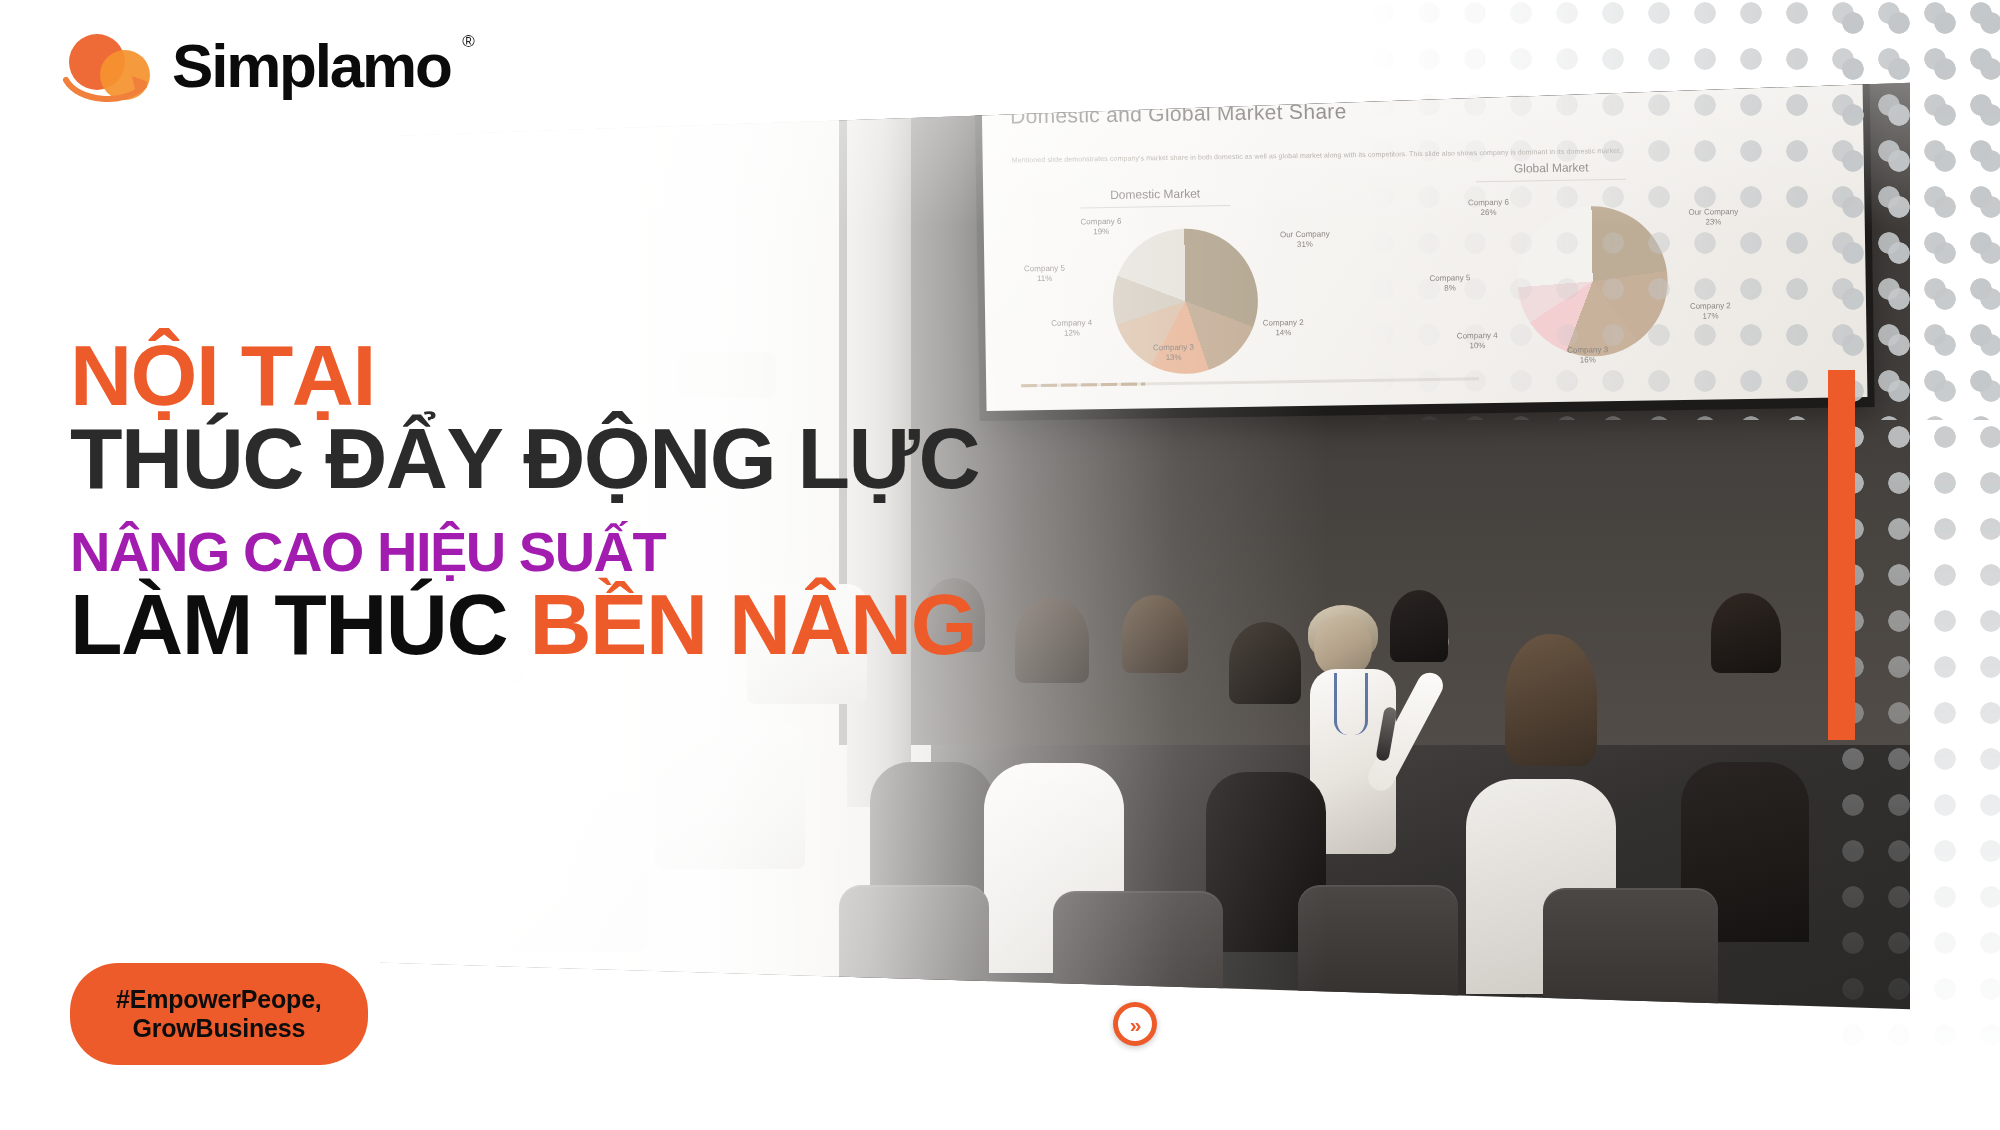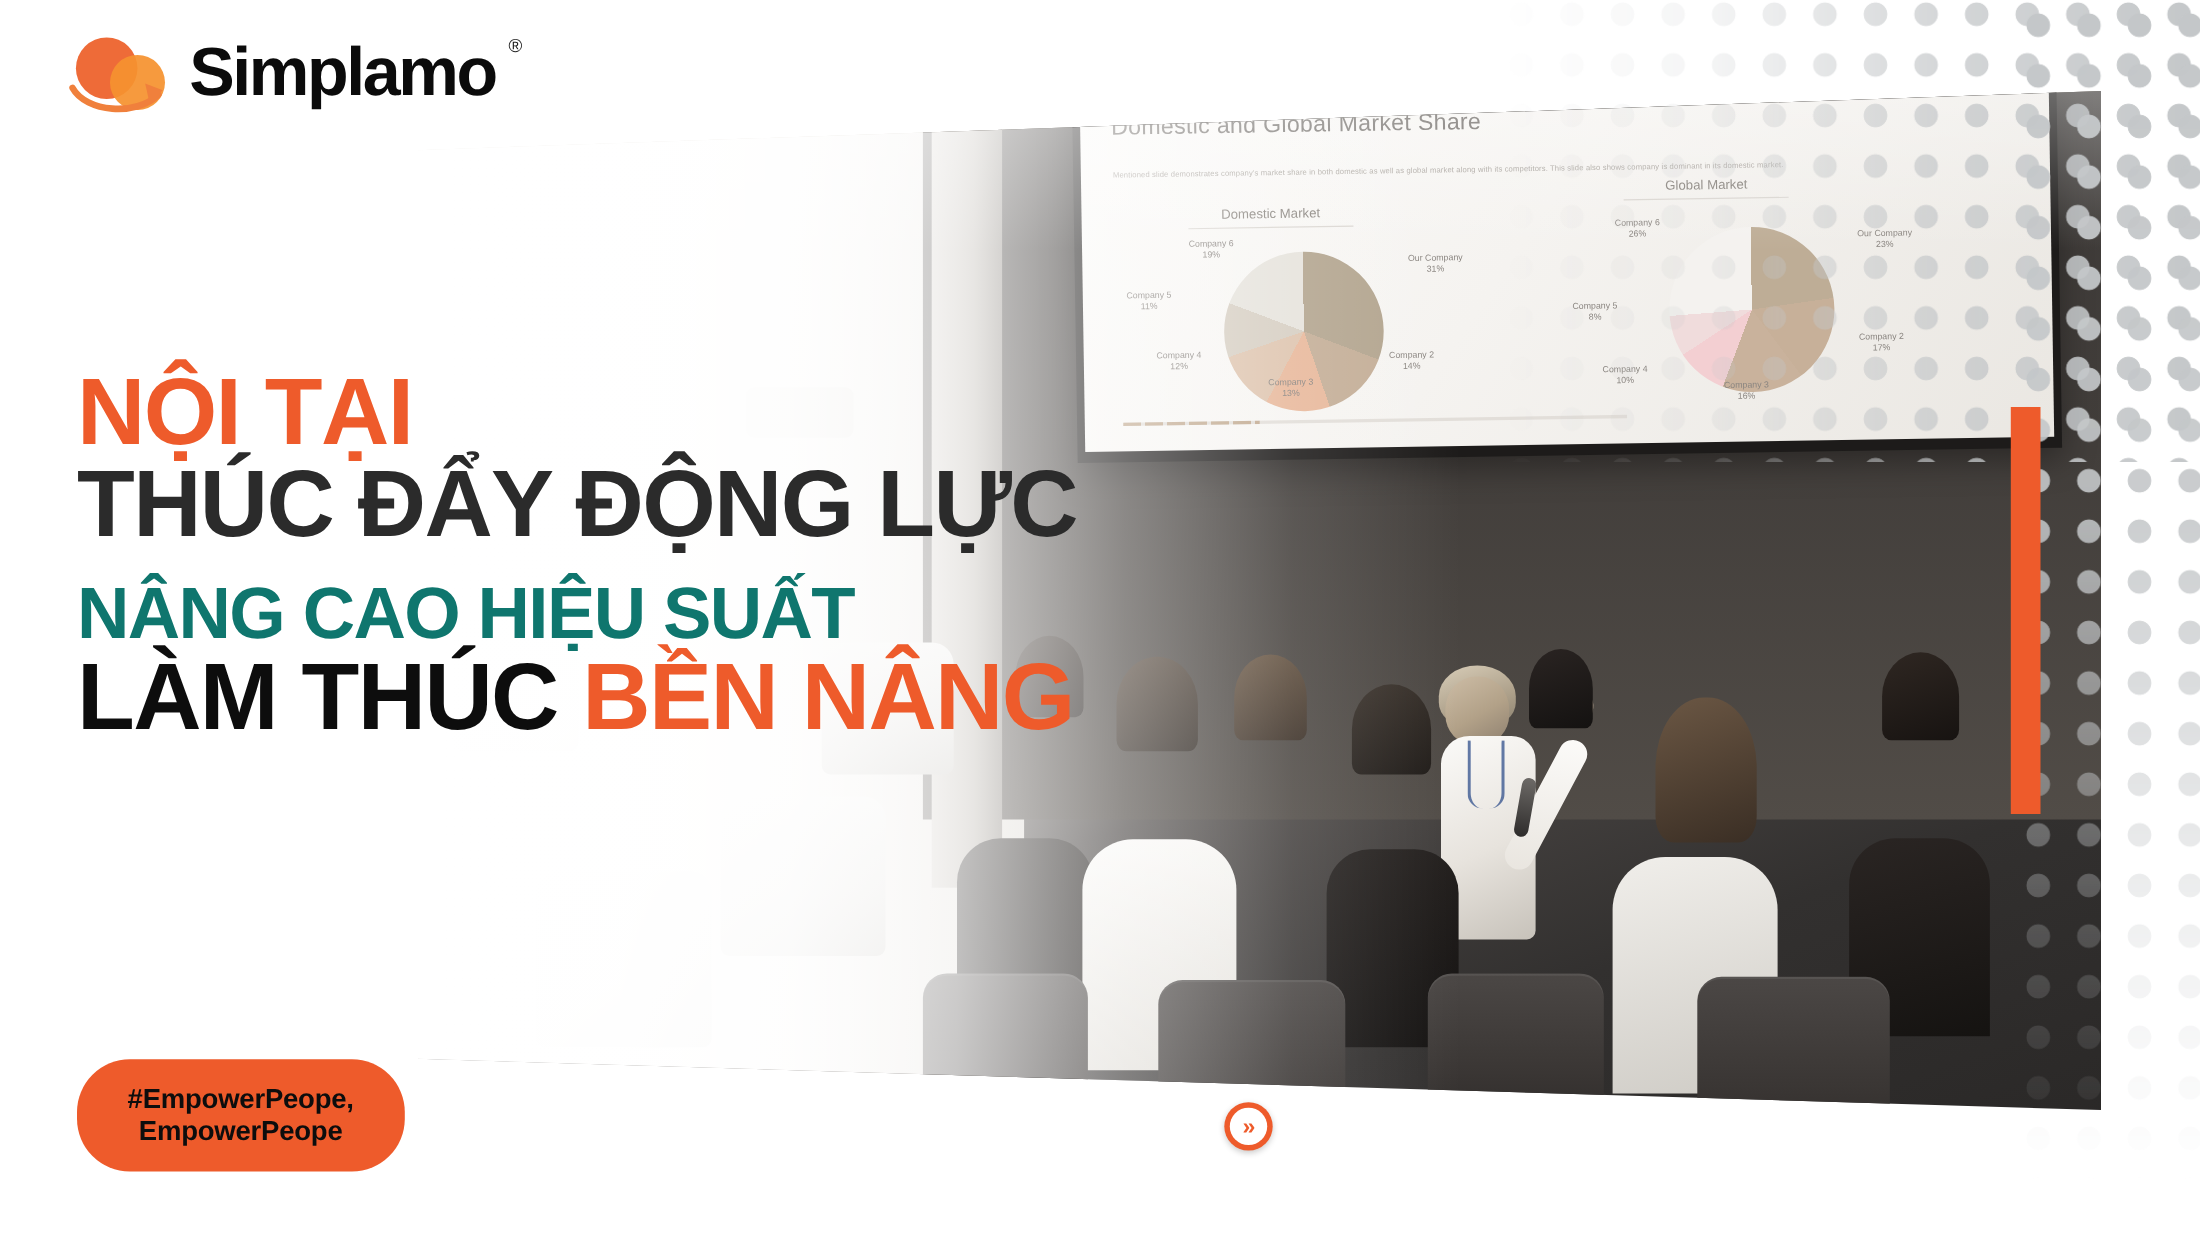--- a/index.html
+++ b/index.html
@@ -264,21 +264,21 @@
     width:900px;
   }
   .hl-line {
     font-weight:700;
     line-height:.97;
     letter-spacing:-1.5px;
     white-space:nowrap;
   }
   .hl-1 { font-size:86px; color:#2b2b2b; }
   .hl-2 { font-size:86px; color:#ee5b2b; margin-top:4px; }
-  .hl-3 { font-size:66px; color:#0f766e; margin-top:24px; }
+  .hl-3 { font-size:56px; color:#a21caf; margin-top:24px; }
   .hl-4 { font-size:86px; color:#0d0d0d; margin-top:4px; }
   .hl-4 .accent { color:#ee5b2b; }
 
   
   .pill {
     position:absolute;
     left:70px; bottom:65px;
     background:#ee5b2b;
     color:#0d0d0d;
     border-radius:48px;
@@ -438,21 +438,21 @@
 
   <div class="headline">
     <div class="hl-line hl-2">NỘI TẠI</div>
     <div class="hl-line hl-1">THÚC ĐẨY ĐỘNG LỰC</div>
     <div class="hl-line hl-3">NÂNG CAO HIỆU SUẤT</div>
     <div class="hl-line hl-4"><span>LÀM THÚC </span><span class="accent">BỀN NÂNG</span></div>
   </div>
 
   <div class="pill">
     <div>#EmpowerPeope,</div>
-    <div>EmpowerPeope</div>
+    <div>GrowBusiness</div>
   </div>
 
   <div class="chev-badge">
     <div class="chev-inner">
       <span class="chev-glyph">»</span>
     </div>
   </div>
 
 </div>
 

